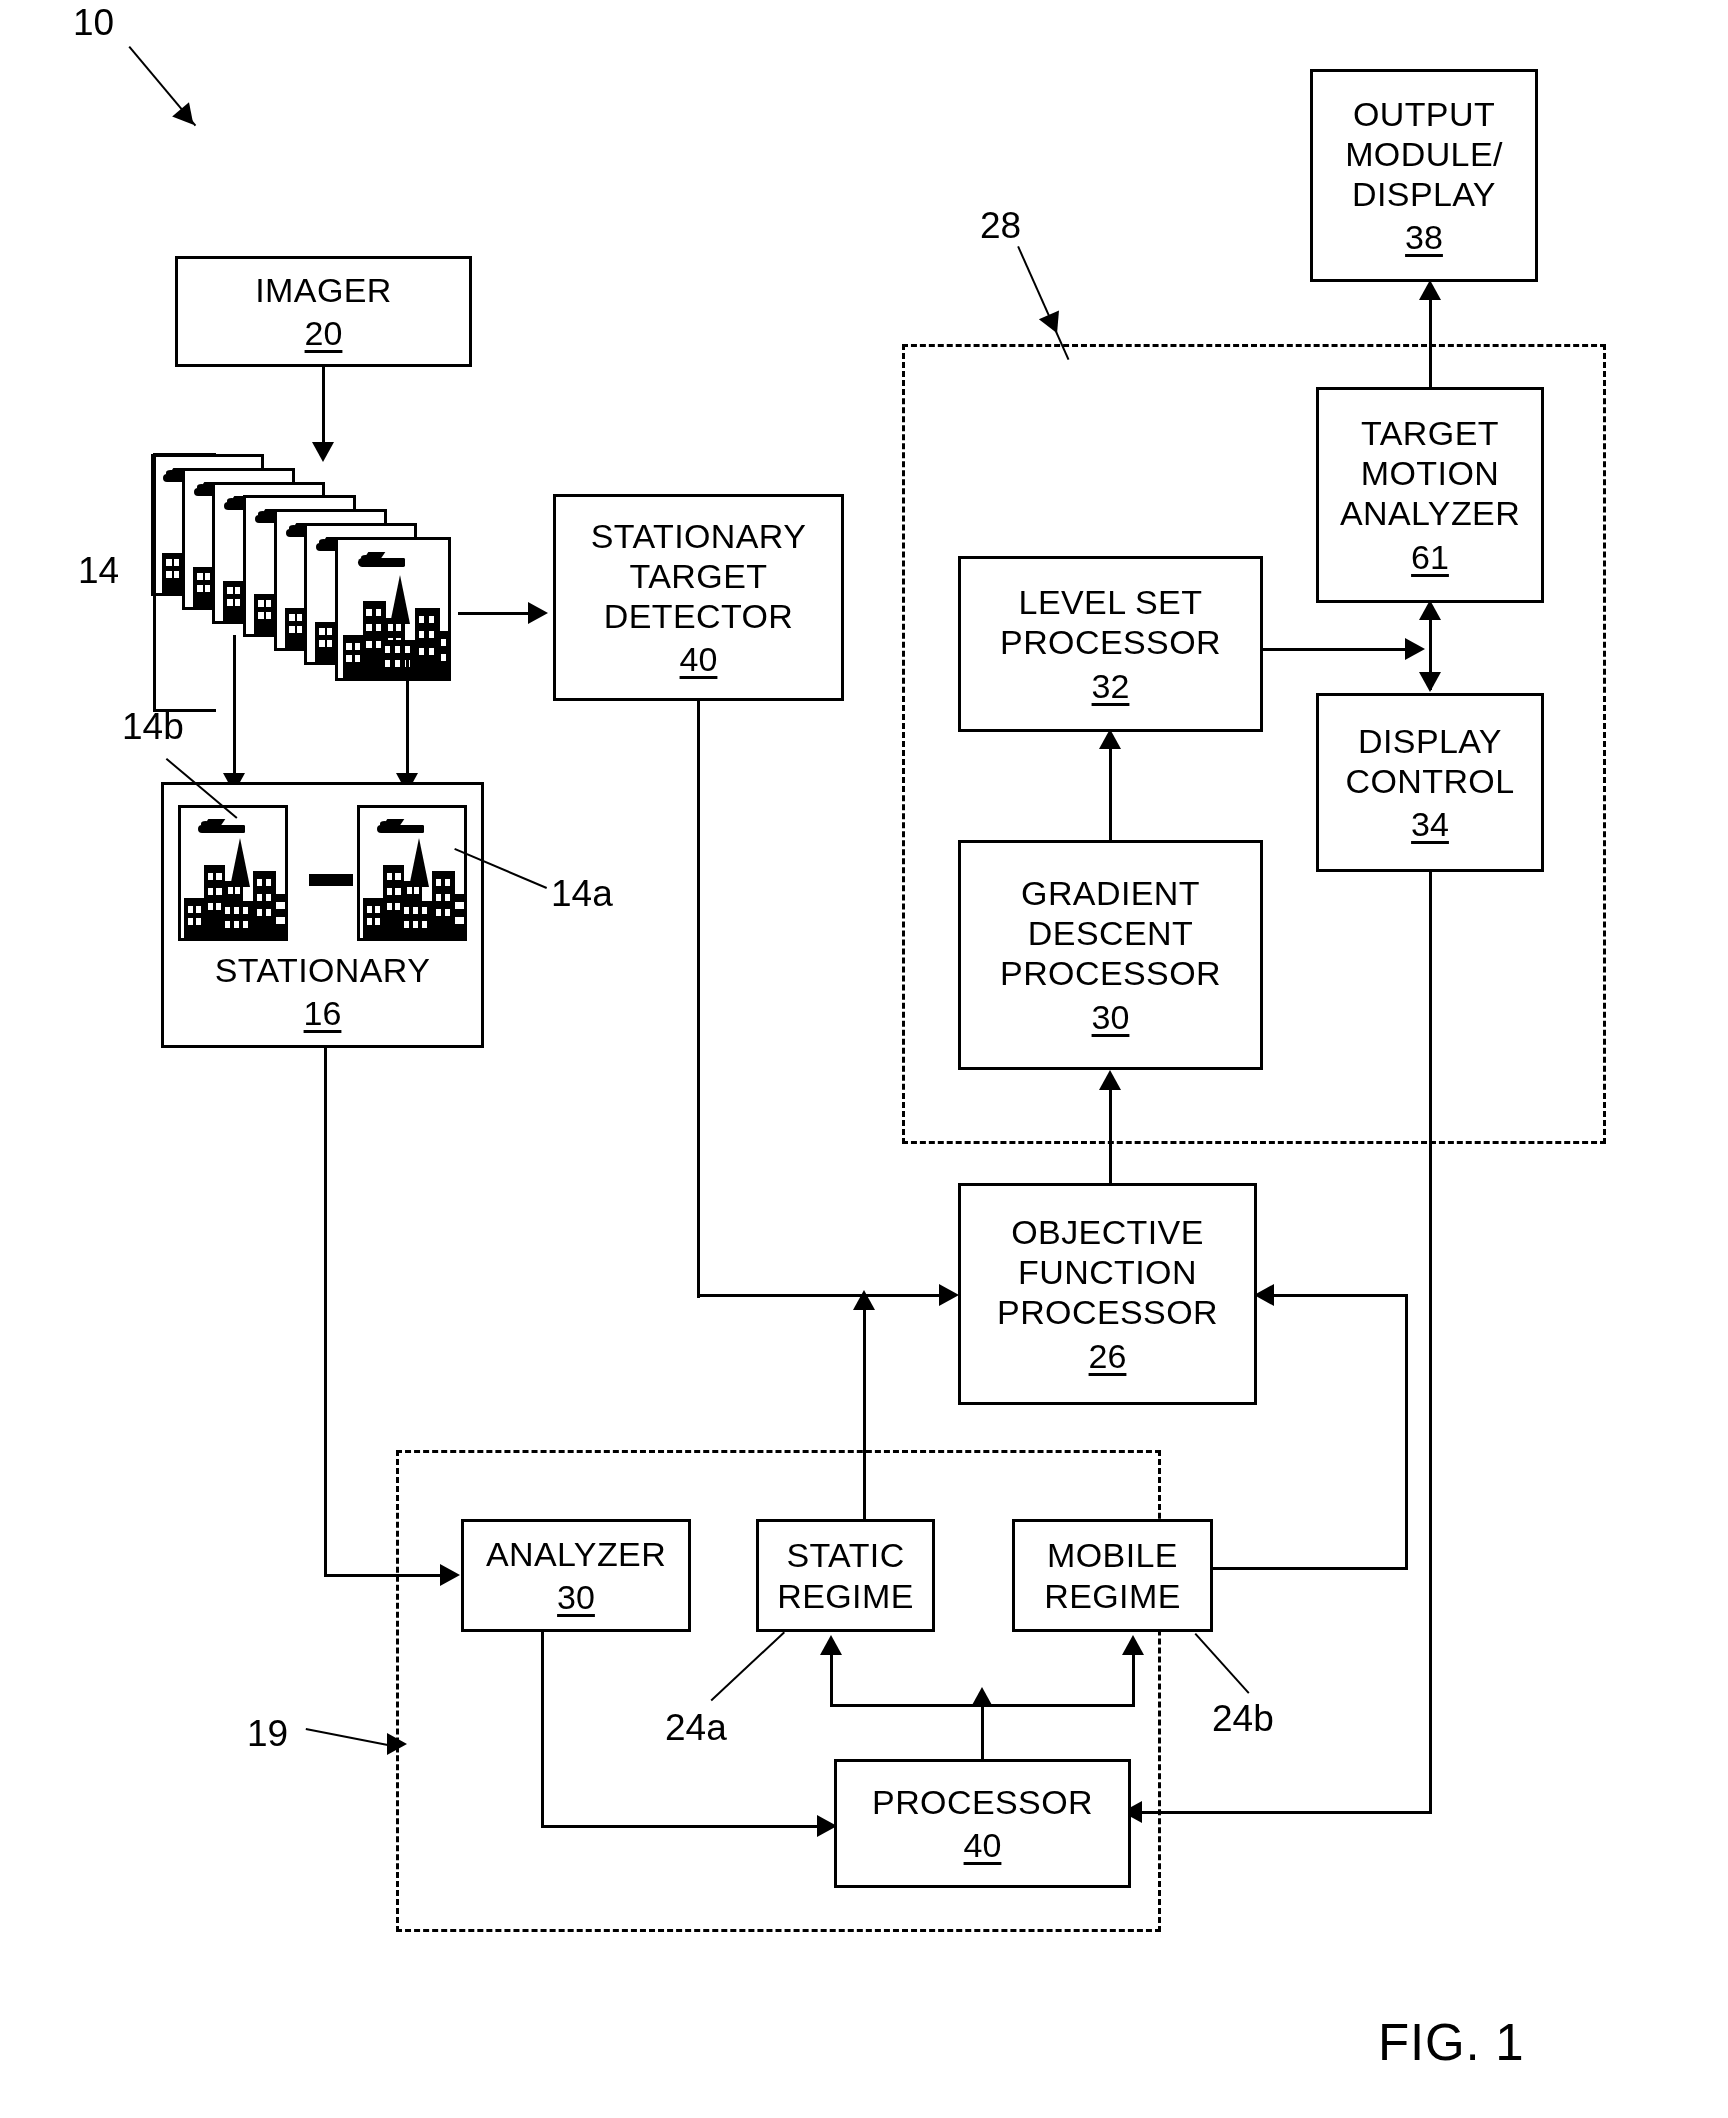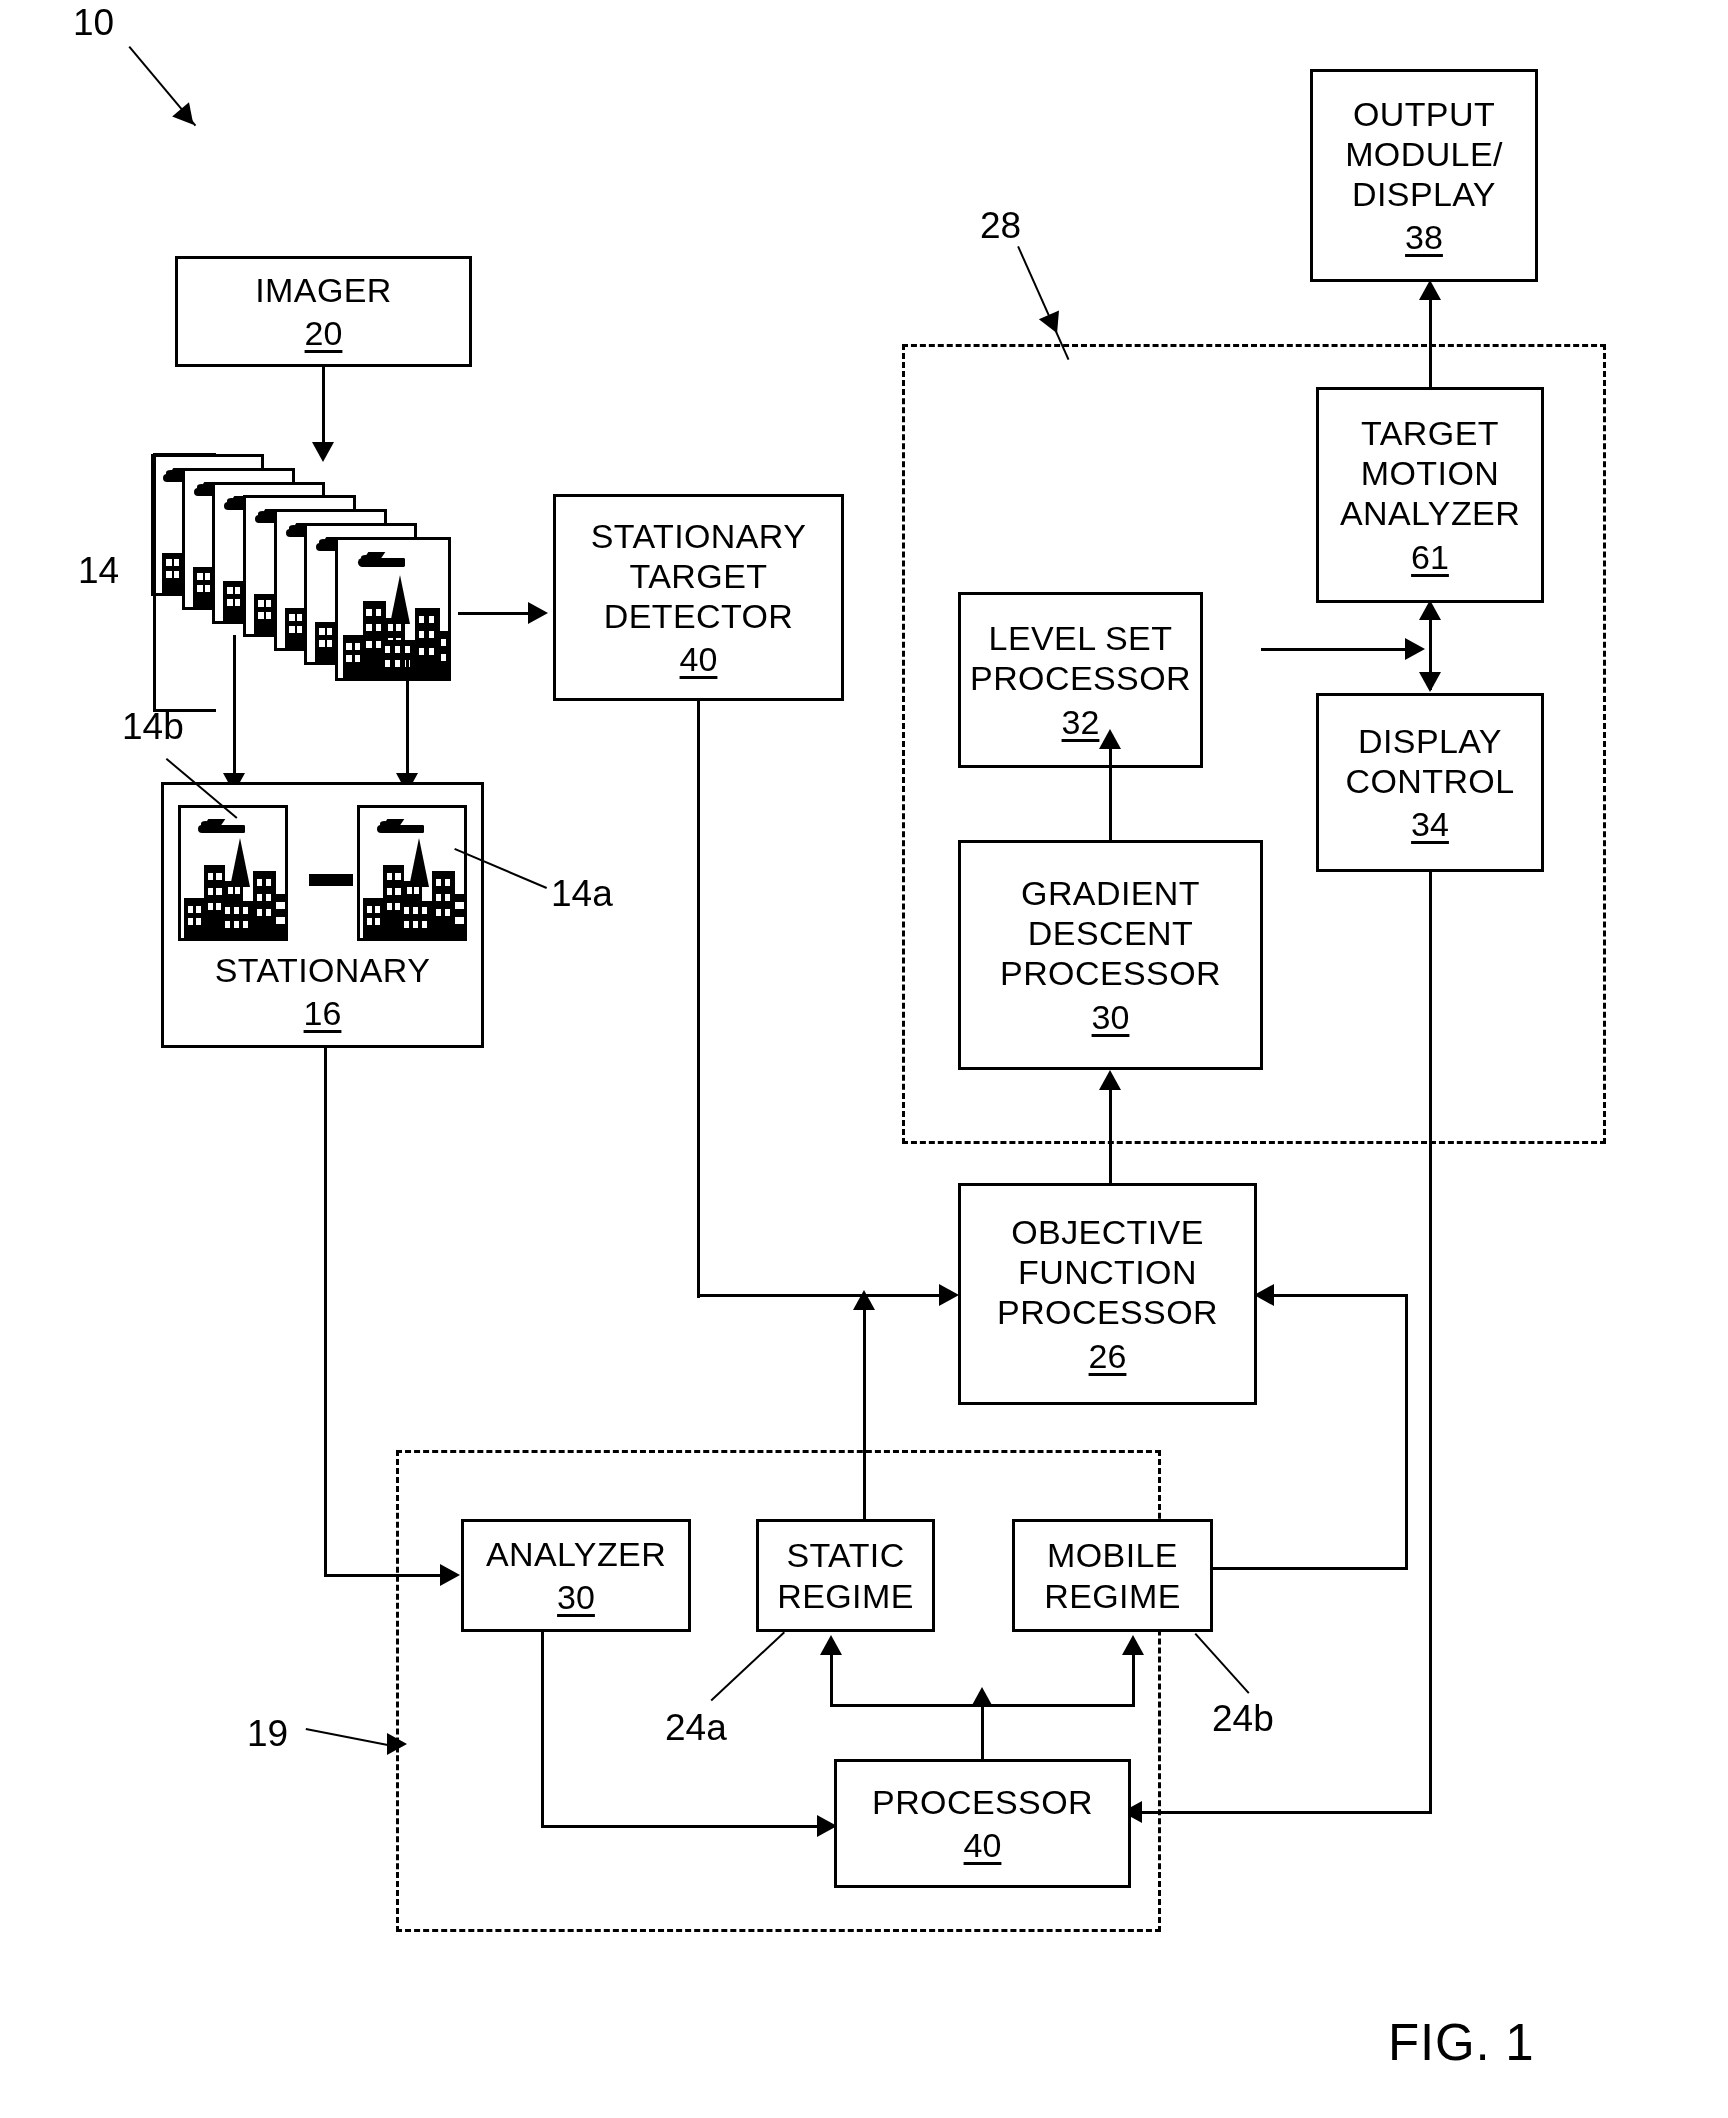--- a/index.html
+++ b/index.html
@@ -399,21 +399,21 @@
   <div class="box" style="left:1316px;top:387px;width:228px;height:216px;">
     <div class="lbl">TARGET
 MOTION
 ANALYZER</div>
     <div class="num">61</div>
   </div>
 
   <div class="ln v" style="left:1429px;top:299px;height:90px;"></div>
   <div class="arrow ar-up" style="left:1419px;top:280px;"></div>
 
-  <div class="box" style="left:958px;top:556px;width:245px;height:176px;margin-top:36px;">
+  <div class="box" style="left:958px;top:556px;width:305px;height:176px;">
     <div class="lbl">LEVEL SET
 PROCESSOR</div>
     <div class="num">32</div>
   </div>
 
   <div class="box" style="left:1316px;top:693px;width:228px;height:179px;">
     <div class="lbl">DISPLAY
 CONTROL</div>
     <div class="num">34</div>
   </div>
@@ -502,16 +502,16 @@
   <div class="ln h" style="left:830px;top:1704px;width:305px;"></div>
   <div class="ln v" style="left:830px;top:1653px;height:52px;"></div>
   <div class="arrow ar-up" style="left:820px;top:1635px;"></div>
   <div class="ln v" style="left:1132px;top:1653px;height:52px;"></div>
   <div class="arrow ar-up" style="left:1122px;top:1635px;"></div>
 
   <div class="ln v" style="left:541px;top:1631px;height:197px;"></div>
   <div class="ln h" style="left:541px;top:1825px;width:282px;"></div>
   <div class="arrow ar-right" style="left:817px;top:1815px;"></div>
 
-  <div class="figlabel" style="left:1378px;top:2013px;margin-left:10px;">FIG. 1</div>
+  <div class="figlabel" style="left:1378px;top:2013px;">FIG. 1</div>
 
 </div>
 
 
 </body></html>

